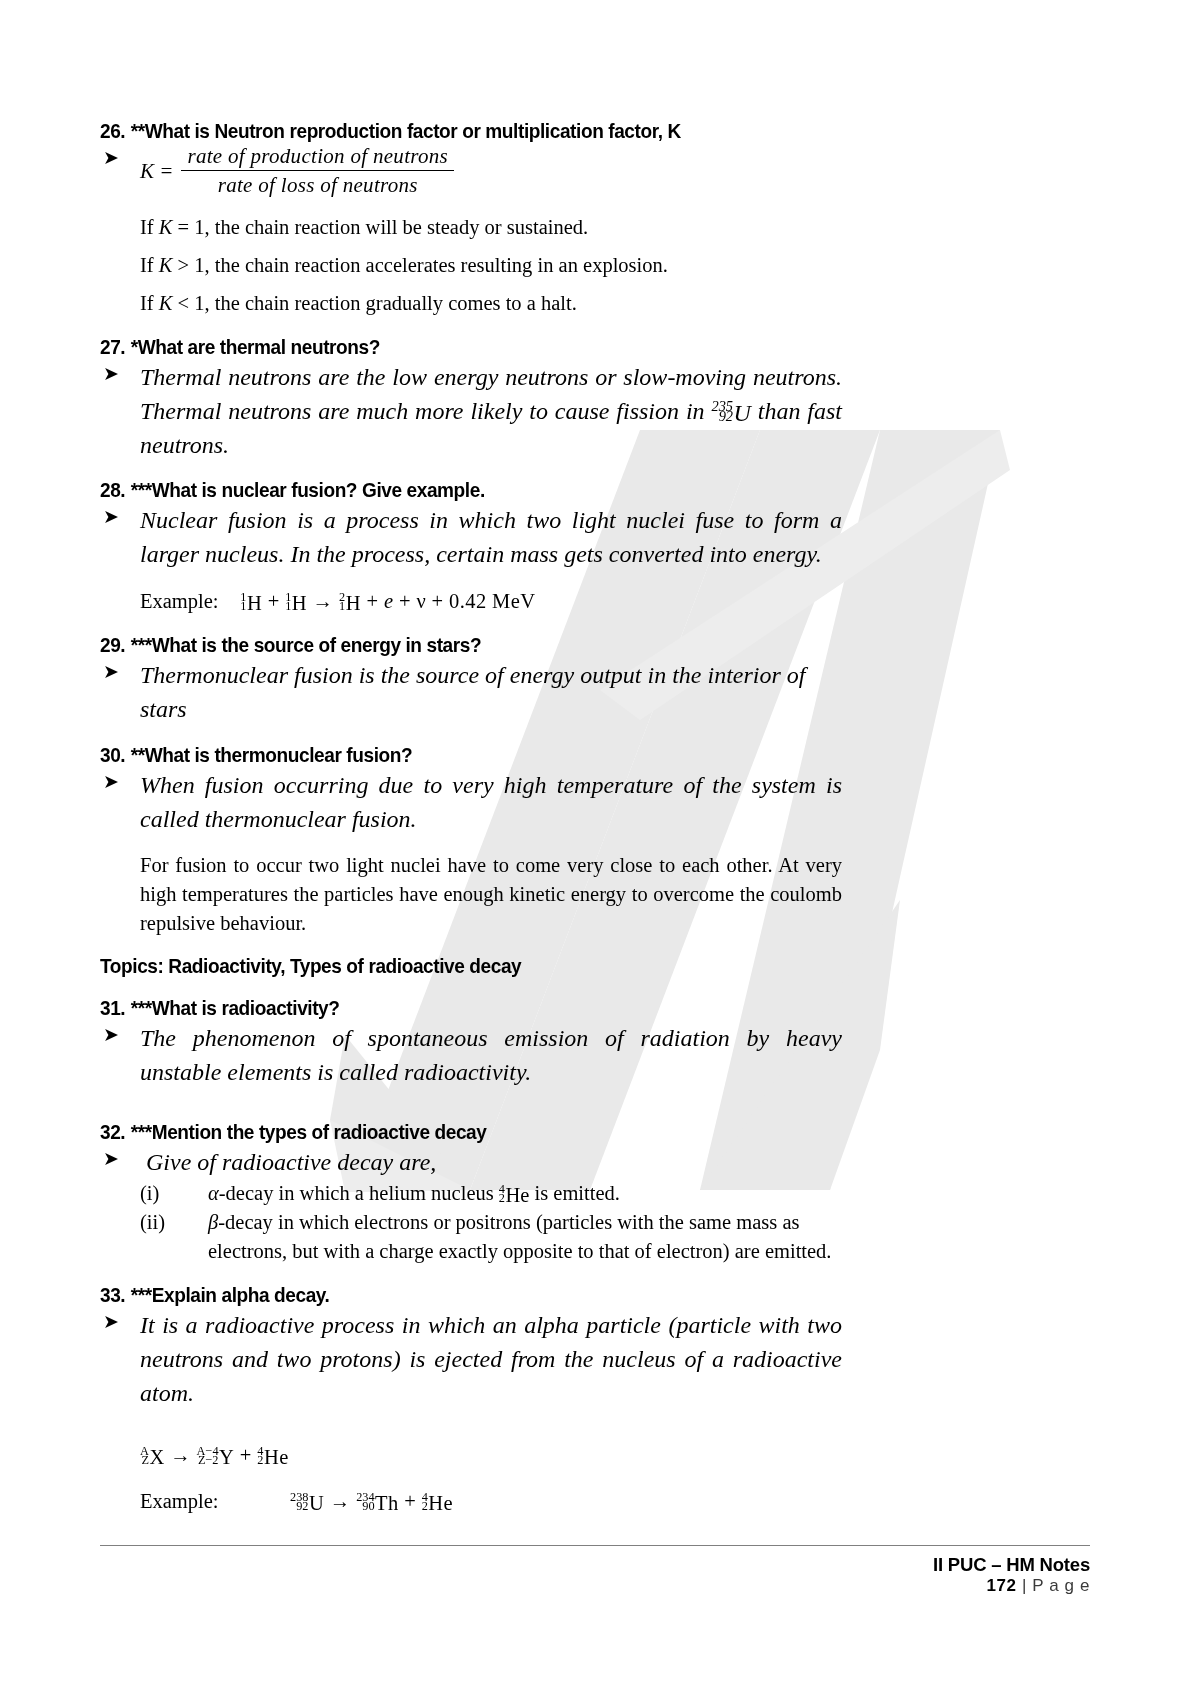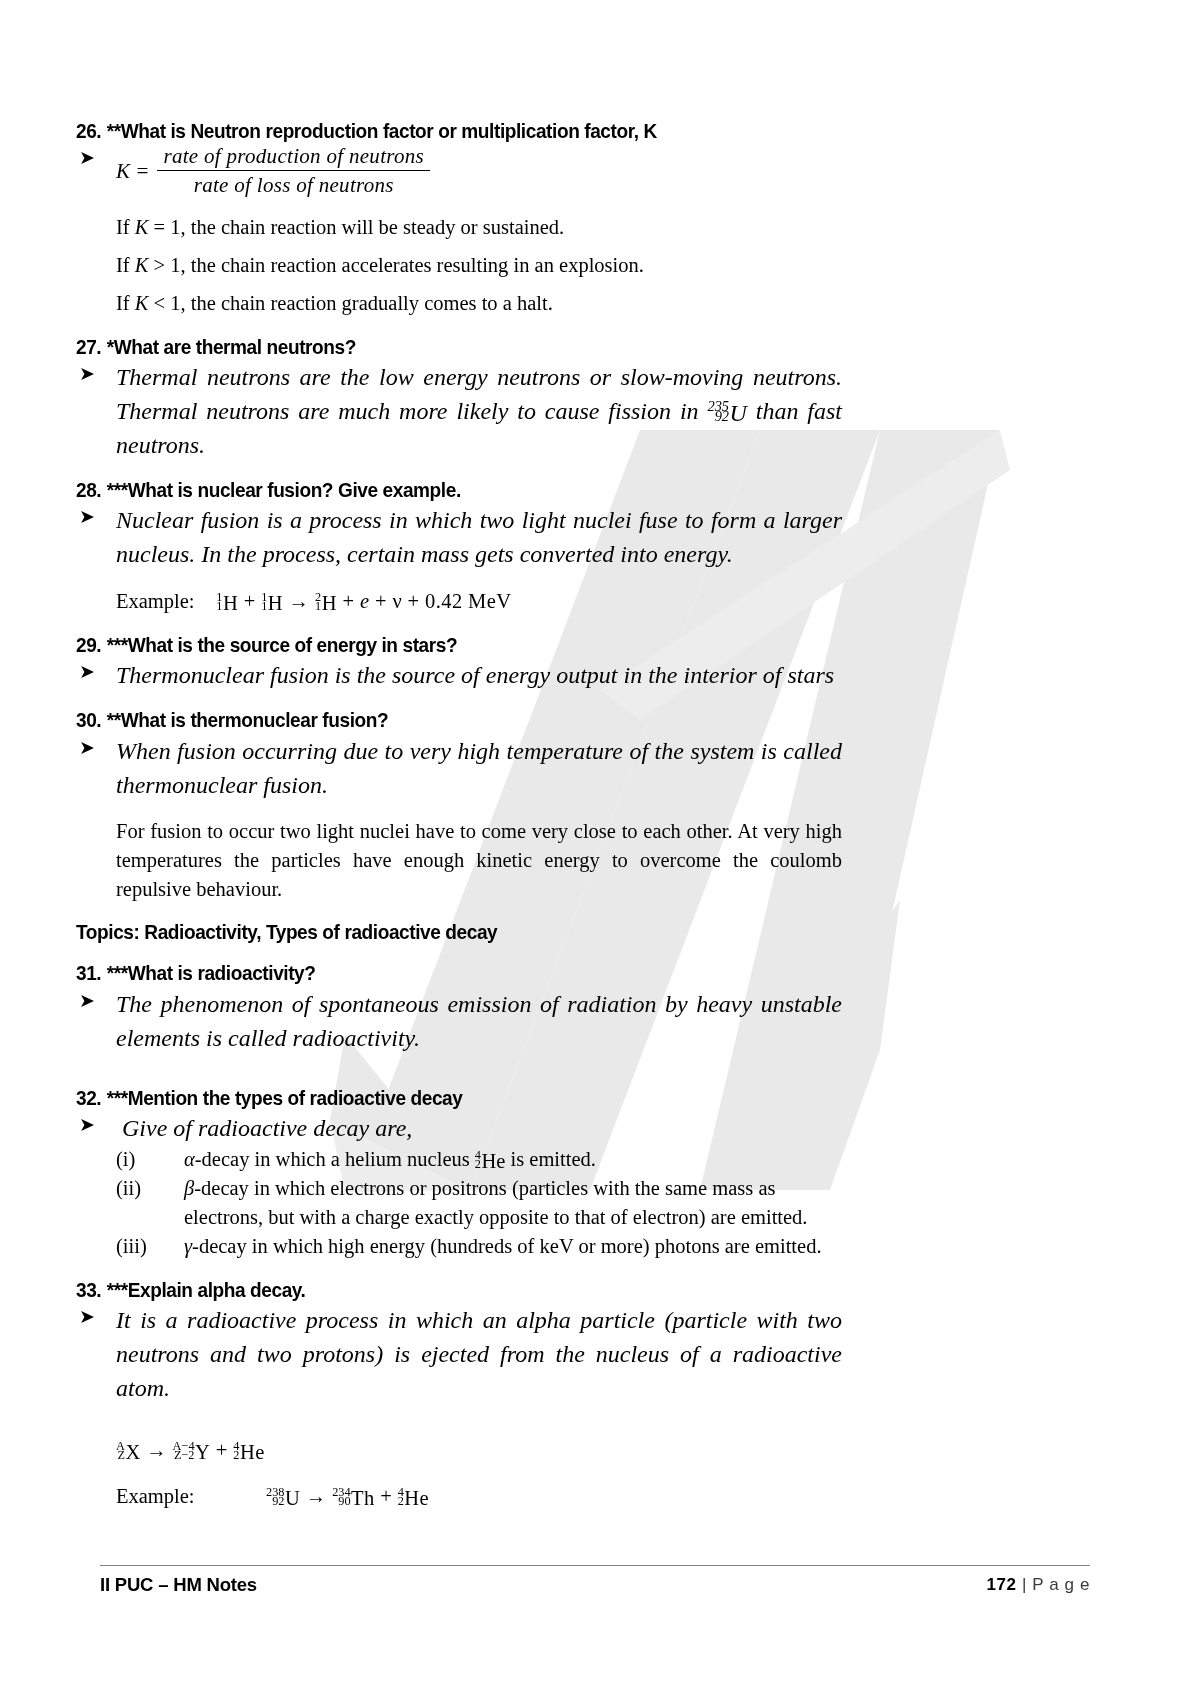--- a/index.html
+++ b/index.html
@@ -22,21 +22,21 @@
     width: 1190px; height: 1682px;
     pointer-events: none;
     z-index: 0;
   }
 
   #page {
     position: relative;
     z-index: 2;
     width: 942px;
     height: 1682px;
-    padding: 118px 100px 0 76px;
+    padding: 118px 100px 0 100px;
   }
 
   
   .qhead {
     font-family: "Liberation Sans", "DejaVu Sans", sans-serif;
     font-weight: bold;
     font-size: 20.5px;
     letter-spacing: -0.45px;
     line-height: 1.28;
     margin: 0;
@@ -181,22 +181,23 @@
     bottom: 86px;
     z-index: 2;
   }
   #footer .rule {
     border-top: 1.4px solid #808080;
     margin-bottom: 8px;
   }
   #footer .frow {
     display: flex;
     justify-content: space-between;
-    align-items: center;
+    align-items: flex-end;
     font-family: "Liberation Sans", "DejaVu Sans", sans-serif;
+    flex-direction: column;
   }
   #footer .fleft {
     font-weight: bold;
     font-size: 18.5px;
     letter-spacing: -0.2px;
     color: #000;
   }
   #footer .fright {
     font-size: 17px;
     color: #3a3a3a;
@@ -332,24 +333,20 @@
 
   <div class="rlist">
     <div class="rrow">
       <div class="rnum">(i)</div>
       <div class="rtxt"><span class="mvar">α</span><span>-decay in which a helium nucleus </span><span class="isoblk"><span class="iso"><span class="sup">4</span><span class="sub">2</span></span><span>He</span></span><span> is emitted.</span></div>
     </div>
     <div class="rrow">
       <div class="rnum">(ii)</div>
       <div class="rtxt"><span class="mvar">β</span><span>-decay in which electrons or positrons (particles with the same mass as electrons, but with a charge exactly opposite to that of electron) are emitted.</span></div>
     </div>
-    <div class="rrow">
-      <div class="rnum">(iii)</div>
-      <div class="rtxt"><span class="mvar">γ</span><span>-decay in which high energy (hundreds of keV or more) photons are emitted.</span></div>
-    </div>
   </div>
 
   <div class="spacer-md"></div>
 
   <div class="qhead">
     <span class="num">33.</span><span>***Explain alpha decay.</span>
   </div>
   <div class="bullet-row">
     <div class="bullet">➤</div>
     <div class="btext">It is a radioactive process in which an alpha particle (particle with two neutrons and two protons) is ejected from the nucleus of a radioactive atom.</div>

